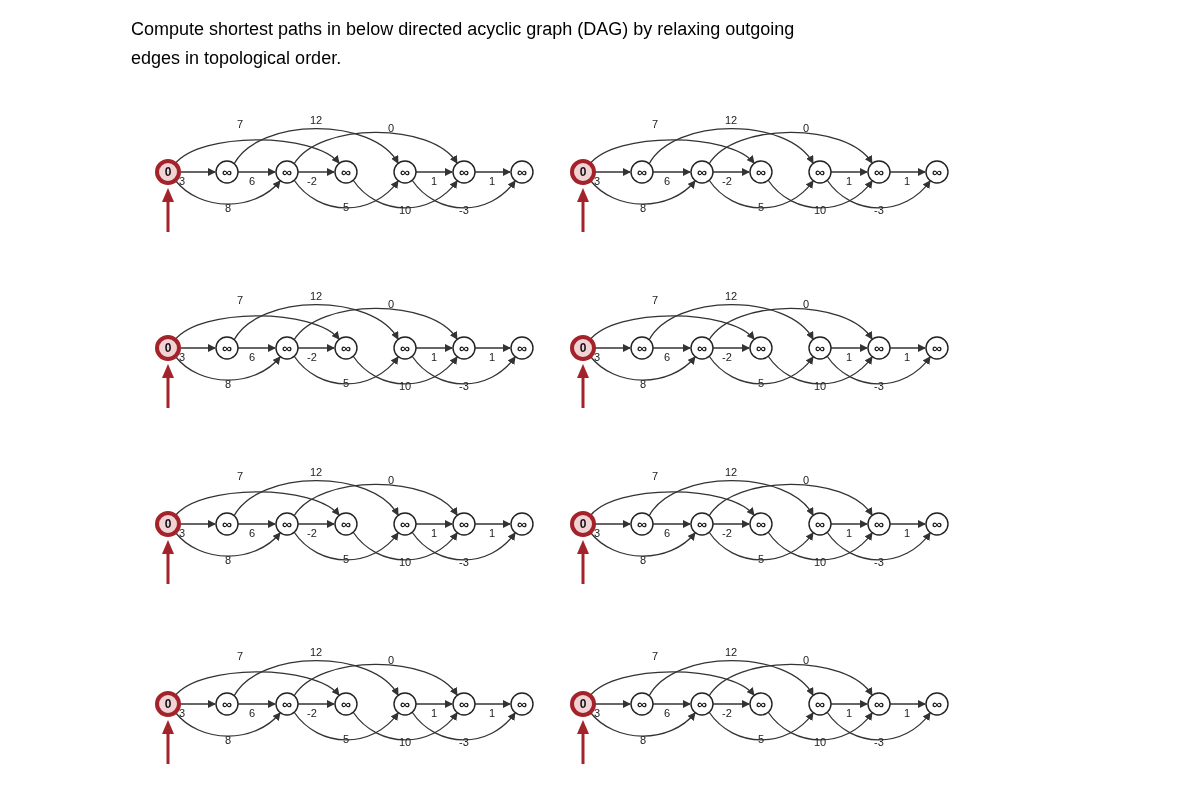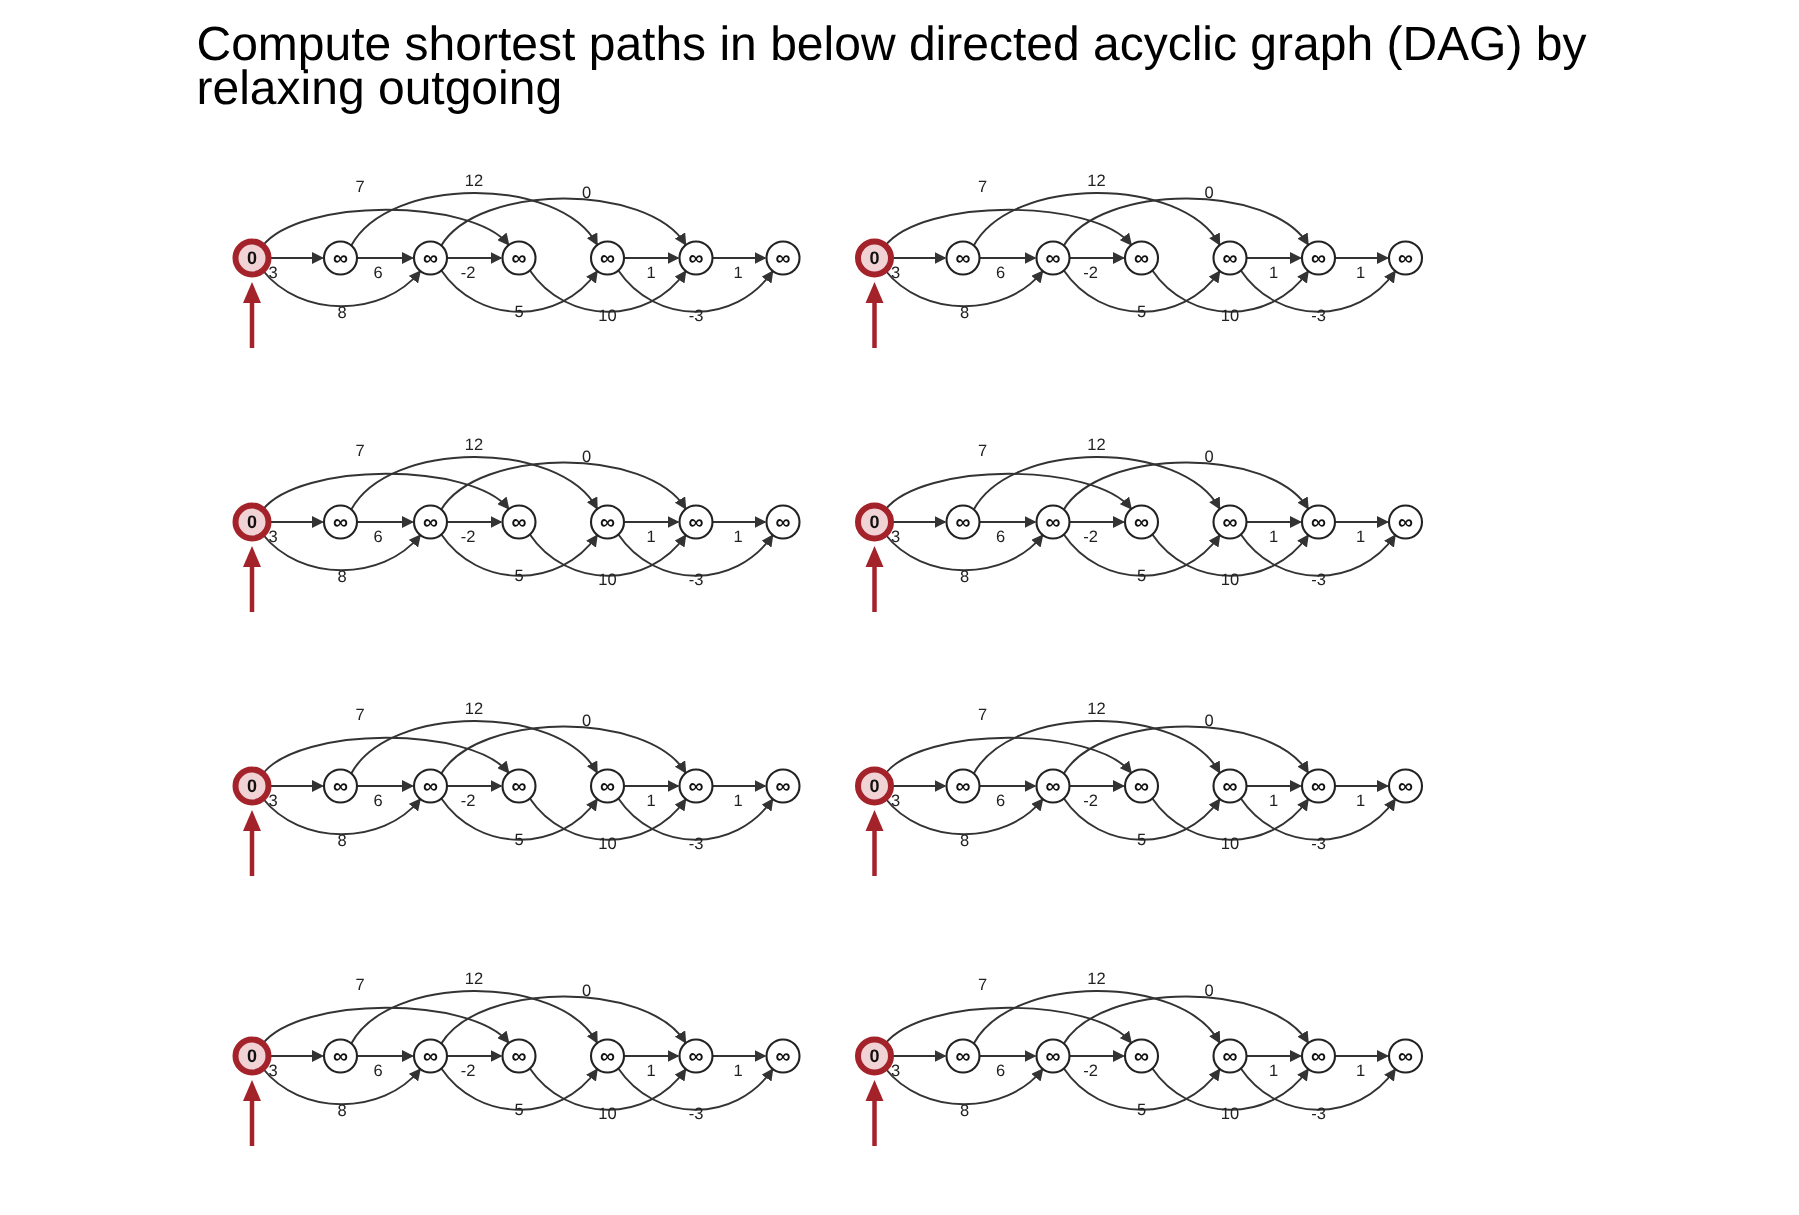--- a/index.html
+++ b/index.html
@@ -1,25 +1,26 @@
 <!DOCTYPE html>
 <html><head>
 <meta charset="utf-8">
 <style>
   html, body { margin:0; padding:0; background:#ffffff; }
   body { width:1199px; height:810px; position:relative; overflow:hidden; font-family:"Liberation Sans", sans-serif; }
-  .title { position:absolute; left:131px; top:15px; width:1040px; font-size:32px; line-height:29px; color:#000; font-family:"Liberation Sans", sans-serif; }
+  .title { position:absolute; left:131px; top:15px; width:1040px; font-size:18px; line-height:29px; color:#000; font-family:"Liberation Sans", sans-serif; }
   .graph { position:absolute; width:420px; height:150px; }
   svg text { font-family:"Liberation Sans", sans-serif; }
 </style>
 </head>
 <body>
 
 <div class="title">
   <div>Compute shortest paths in below directed acyclic graph (DAG) by relaxing outgoing</div>
+  <div>edges in topological order.</div>
 </div>
 
 <div id="graphs">
     <div class="graph" style="left: 140px; top: 110px;"><svg width="420" height="150" viewBox="0 0 420 150">
         <defs>
           <marker id="ah0" markerWidth="8" markerHeight="8" refX="7" refY="4" orient="auto" markerUnits="userSpaceOnUse">
             <path d="M0,0 L8,4 L0,8 z" fill="#333333"></path>
           </marker>
         </defs>
         <path d="M39,62 L75,62" fill="none" stroke="#333333" stroke-width="1.3" marker-end="url(#ah0)"></path>

